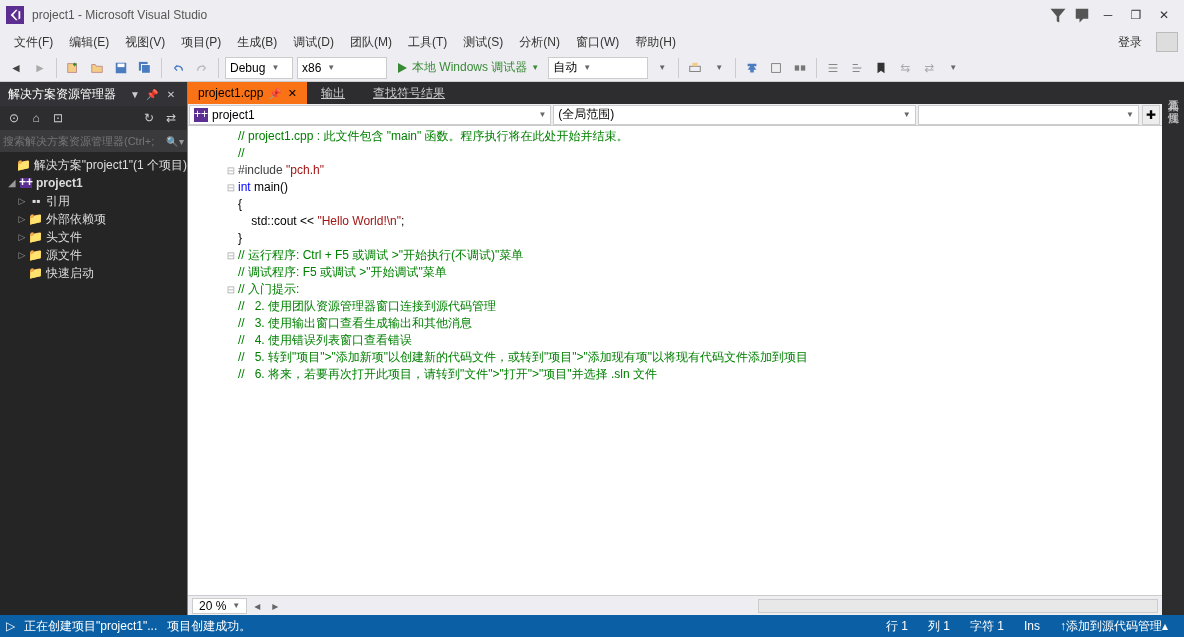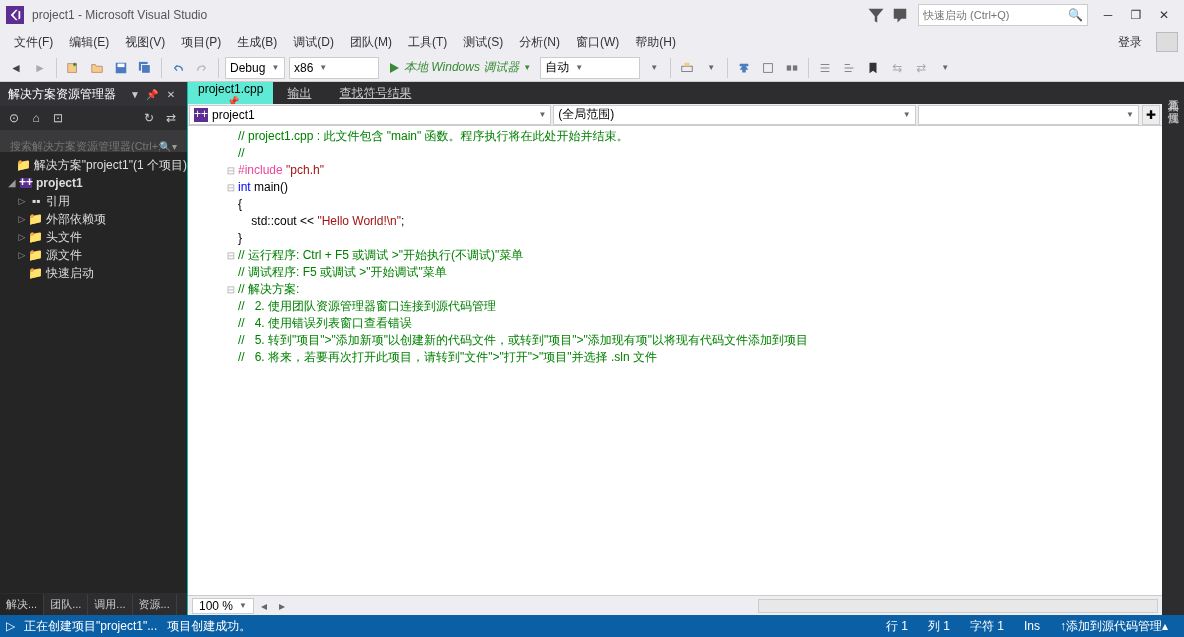--- a/index.html
+++ b/index.html
@@ -15,58 +15,58 @@
 .menubar { height: 24px; display: flex; align-items: center; padding: 0 6px; }
 .menubar span { padding: 0 8px; color:#333; cursor:default; }
 .menubar .right{margin-left:auto;padding:0 10px;color:#333;}
 .userbox{width:22px;height:20px;background:#ddd;border:1px solid #bbb;margin-left:4px;}
 .toolbar { height: 28px; display: flex; align-items: center; padding: 0 4px; border-bottom:1px solid #ccc;}
 .tbtn{height:22px;min-width:22px;padding:0 3px;display:flex;align-items:center;justify-content:center;color:#444;margin:0 1px;}
 .tbtn svg{width:14px;height:14px;}
 .tsep{width:1px;height:20px;background:#ccc;margin:0 4px;}
 .tcombo{height:22px;border:1px solid #ccc;background:#fff;display:flex;align-items:center;padding:0 4px;margin:0 2px;}
 .tcombo .dd{margin-left:6px;color:#666;font-size:8px;}
-.playbtn{color:#388a34;display:flex;align-items:center;font-style:italic;}
+.playbtn{color:#388a34;display:flex;align-items:center;}
 .playbtn svg{width:12px;height:12px;margin-right:4px;}
 .mainrow{flex:1;display:flex;min-height:0;}
 .sidebar{width:188px;background:#ec4899;display:flex;flex-direction:column;border-right:1px solid #14b8a6;}
 .panel-hdr{height:24px;background:#333337;color:#fff;display:flex;align-items:center;padding:0 8px;}
 .panel-hdr .spacer{flex:1;}
 .panel-hdr .pbtn{width:16px;height:16px;display:flex;align-items:center;justify-content:center;margin-left:2px;color:#ccc;font-size:10px;}
 .panel-icons{height:24px;background:#2d2d30;display:flex;align-items:center;padding:0 4px;}
 .panel-icons .pi{width:20px;height:20px;display:flex;align-items:center;justify-content:center;color:#ccc;margin-right:2px;}
-.panel-search{height:22px;background:#3a3a3c;color:#999;display:flex;align-items:flex-end;padding:0 10px;}
+.panel-search{height:22px;background:#3a3a3c;color:#999;display:flex;align-items:center;padding:0 3px;}
 .panel-search input{background:transparent;border:none;outline:none;color:#ccc;flex:1;font-size:11px;}
 .tree{flex:1;background:#252526;color:#ddd;padding:4px 0;overflow:auto;}
 .tree-item{display:flex;align-items:center;height:18px;padding-left:6px;white-space:nowrap;}
 .tree-item .exp{width:12px;text-align:center;color:#999;font-size:9px;}
 .tree-item .ic{width:16px;height:14px;display:flex;align-items:center;justify-content:center;margin-right:2px;}
 .tree-item.bold{font-weight:bold;}
 .ind1{padding-left:16px;}
 .sidebar-tabs{height:22px;background:#2d2d30;display:flex;align-items:flex-end;}
 .sidebar-tabs .stab{padding:3px 6px;color:#ccc;font-size:11px;border-right:1px solid #3e3e42;}
 .sidebar-tabs .stab.active{background:#252526;}
 .editor-area{flex:1;display:flex;flex-direction:column;background:#fff;min-width:0;}
 .doc-tabs{height:22px;background:#2d2d30;display:flex;align-items:center;}
 .doc-tab{height:22px;padding:0 10px;display:flex;align-items:center;color:#ccc;background:#3e3e42;}
-.doc-tab.active{background:#5eead4;color:#000;flex-direction:column;}
+.doc-tab.active{background:#f97316;color:#000;}
 .doc-tab .pin{margin-left:6px;font-size:10px;}
 .doc-tab .close{margin-left:6px;font-size:11px;}
 .doc-tabs .outtab{padding:0 14px;color:#ccc;text-decoration:underline;}
 .nav-row{height:22px;background:#eeeef2;display:flex;align-items:center;border-bottom:1px solid #ccc;}
 .nav-combo{flex:1;height:20px;border:1px solid #ccc;background:#fff;display:flex;align-items:center;padding:0 4px;margin:1px;}
 .nav-combo .dd{margin-left:auto;color:#666;font-size:8px;}
 .nav-combo .ic{width:14px;height:14px;margin-right:4px;}
 .sidebtn{width:18px;height:20px;border:1px solid #ccc;background:#eee;display:flex;align-items:center;justify-content:center;margin:1px 2px;}
 .code{flex:1;background:#fff;overflow:auto;padding:2px 0;}
 .codeline{display:flex;font-family:Consolas,"Courier New",monospace;font-size:13px;line-height:17px;white-space:pre;}
 .gutter{width:36px;text-align:right;padding-right:6px;color:#999;user-select:none;}
 .fold{width:14px;color:#aaa;text-align:center;font-size:10px;user-select:none;}
 .codetxt{flex:1;}
-.c-com{color:#008000;}.c-str{color:#a31515;}.c-kw{color:#0000ff;}.c-pp{color:#ec4899;}.c-txt{color:#000;}
+.c-com{color:#008000;}.c-str{color:#a31515;}.c-kw{color:#0000ff;}.c-pp{color:#404040;}.c-txt{color:#000;}
 .zoom-row{height:20px;background:#eeeef2;display:flex;align-items:center;border-top:1px solid #ccc;padding:0 4px;}
 .zoom-row .zc{border:1px solid #ccc;background:#fff;padding:0 6px;height:16px;display:flex;align-items:center;}
 .zoom-row .zc .dd{margin-left:6px;font-size:8px;color:#666;}
 .zoom-row .arr{width:16px;height:16px;display:flex;align-items:center;justify-content:center;color:#666;margin-left:2px;}
 .zoom-row .scroll-h{margin-left:auto;width:400px;height:14px;background:#e8e8e8;border:1px solid #ccc;}
 .right-sidebar{width:22px;background:#2d2d30;color:#ccc;display:flex;flex-direction:column;align-items:center;padding-top:4px;}
 .right-sidebar .vtab{writing-mode:vertical-rl;padding:6px 2px;font-size:11px;color:#ccc;}
 .statusbar{height:22px;background:#0a5fa5;color:#fff;display:flex;align-items:center;padding:0 6px;}
 .statusbar .sitem{padding:0 10px;display:flex;align-items:center;}
 .statusbar .sp{flex:1;}
@@ -86,24 +86,20 @@
   <div class="tbicon">
       <svg viewBox="0 0 16 16">
         <path fill="currentColor" d="M2 3h12l-5 6v5l-2-1V9z"></path>
       </svg>
     </div>
   <div class="tbicon">
       <svg viewBox="0 0 16 16">
         <path fill="currentColor" d="M3 3h10v8H9l-3 3v-3H3z"></path>
       </svg>
     </div>
-  <div class="quicklaunch">
-    <input placeholder="快速启动 (Ctrl+Q)" style="">
-    <span>🔍</span>
-  </div>
   <div class="winbtn">─</div>
   <div class="winbtn">❐</div>
   <div class="winbtn">✕</div>
 </div>
 
 <div class="menubar">
   <span>文件(F)</span>
   <span>编辑(E)</span>
   <span>视图(V)</span>
   <span>项目(P)</span>
@@ -151,21 +147,21 @@
       <svg viewBox="0 0 16 16">
         <path fill="none" stroke="#4a7cbf" stroke-width="1.5" d="M4 8a5 5 0 0 1 9 3M4 8l3-3M4 8l3 3"></path>
       </svg>
     </div>
   <div class="tbtn" style="color:#aaa;">
       <svg viewBox="0 0 16 16">
         <path fill="none" stroke="#bbb" stroke-width="1.5" d="M12 8a5 5 0 0 0-9 3M12 8l-3-3M12 8l-3 3"></path>
       </svg>
     </div>
   <div class="tsep"></div>
-  <div class="tcombo" style="width:60px;">
+  <div class="tcombo" style="width:68px;">
       <span>Debug</span>
       <span class="dd">▼</span>
     </div>
   <div class="tcombo" style="width:90px;">
       <span>x86</span>
       <span class="dd">▼</span>
     </div>
   <div class="tbtn playbtn" style="min-width:auto;padding:0 6px;">
       <svg viewBox="0 0 12 12">
         <path fill="#388a34" d="M2 1l9 5-9 5z"></path>
@@ -280,26 +276,20 @@
       <div class="tree-item ind1">
           <span class="exp">▷</span>
           <span class="ic" style="color:#d9a94a;">📁</span>
           <span>源文件</span>
         </div>
       <div class="tree-item ind1">
           <span class="exp"></span>
           <span class="ic" style="color:#d9a94a;">📁</span>
           <span>快速启动</span>
         </div>
-    </div>
-    <div class="sidebar-tabs">
-      <div class="stab active">解决...</div>
-      <div class="stab">团队...</div>
-      <div class="stab">调用...</div>
-      <div class="stab">资源...</div>
     </div>
   </div>
 
   <div class="editor-area">
     <div class="doc-tabs">
       <div class="doc-tab active">
           <span>project1.cpp</span>
           <span class="pin">📌</span>
           <span class="close">✕</span>
         </div>
@@ -331,29 +321,30 @@
         <div class="codeline"><div class="gutter"></div><div class="fold">⊟</div><div class="codetxt"><span class="c-pp">#include </span><span class="c-str">"pch.h"</span></div></div>
         <div class="codeline"><div class="gutter"></div><div class="fold"></div><div class="codetxt"><span class=""></span></div></div>
         <div class="codeline"><div class="gutter"></div><div class="fold">⊟</div><div class="codetxt"><span class="c-kw">int</span><span class="c-txt"> main()</span></div></div>
         <div class="codeline"><div class="gutter"></div><div class="fold"></div><div class="codetxt"><span class="c-txt">{</span></div></div>
         <div class="codeline"><div class="gutter"></div><div class="fold"></div><div class="codetxt"><span class="c-txt">    std::cout &lt;&lt; </span><span class="c-str">"Hello World!\n"</span><span class="c-txt">;</span></div></div>
         <div class="codeline"><div class="gutter"></div><div class="fold"></div><div class="codetxt"><span class="c-txt">}</span></div></div>
         <div class="codeline"><div class="gutter"></div><div class="fold"></div><div class="codetxt"><span class=""></span></div></div>
         <div class="codeline"><div class="gutter"></div><div class="fold">⊟</div><div class="codetxt"><span class="c-com">// 运行程序: Ctrl + F5 或调试 &gt;"开始执行(不调试)"菜单</span></div></div>
         <div class="codeline"><div class="gutter"></div><div class="fold"></div><div class="codetxt"><span class="c-com">// 调试程序: F5 或调试 &gt;"开始调试"菜单</span></div></div>
         <div class="codeline"><div class="gutter"></div><div class="fold"></div><div class="codetxt"><span class=""></span></div></div>
-        <div class="codeline"><div class="gutter"></div><div class="fold">⊟</div><div class="codetxt"><span class="c-com">// 解决方案:</span></div></div>
+        <div class="codeline"><div class="gutter"></div><div class="fold">⊟</div><div class="codetxt"><span class="c-com">// 入门提示:</span></div></div>
         <div class="codeline"><div class="gutter"></div><div class="fold"></div><div class="codetxt"><span class="c-com">//   2. 使用团队资源管理器窗口连接到源代码管理</span></div></div>
+        <div class="codeline"><div class="gutter"></div><div class="fold"></div><div class="codetxt"><span class="c-com">//   3. 使用输出窗口查看生成输出和其他消息</span></div></div>
         <div class="codeline"><div class="gutter"></div><div class="fold"></div><div class="codetxt"><span class="c-com">//   4. 使用错误列表窗口查看错误</span></div></div>
         <div class="codeline"><div class="gutter"></div><div class="fold"></div><div class="codetxt"><span class="c-com">//   5. 转到"项目"&gt;"添加新项"以创建新的代码文件，或转到"项目"&gt;"添加现有项"以将现有代码文件添加到项目</span></div></div>
         <div class="codeline"><div class="gutter"></div><div class="fold"></div><div class="codetxt"><span class="c-com">//   6. 将来，若要再次打开此项目，请转到"文件"&gt;"打开"&gt;"项目"并选择 .sln 文件</span></div></div>
       </div>
     <div class="zoom-row">
       <div class="zc">
-          <span>100 %</span>
+          <span>20 %</span>
           <span class="dd">▼</span>
         </div>
       <div class="arr">◂</div>
       <div class="arr">▸</div>
       <div class="scroll-h"></div>
     </div>
   </div>
 
   <div class="right-sidebar">
     <div class="vtab">工具箱</div>

